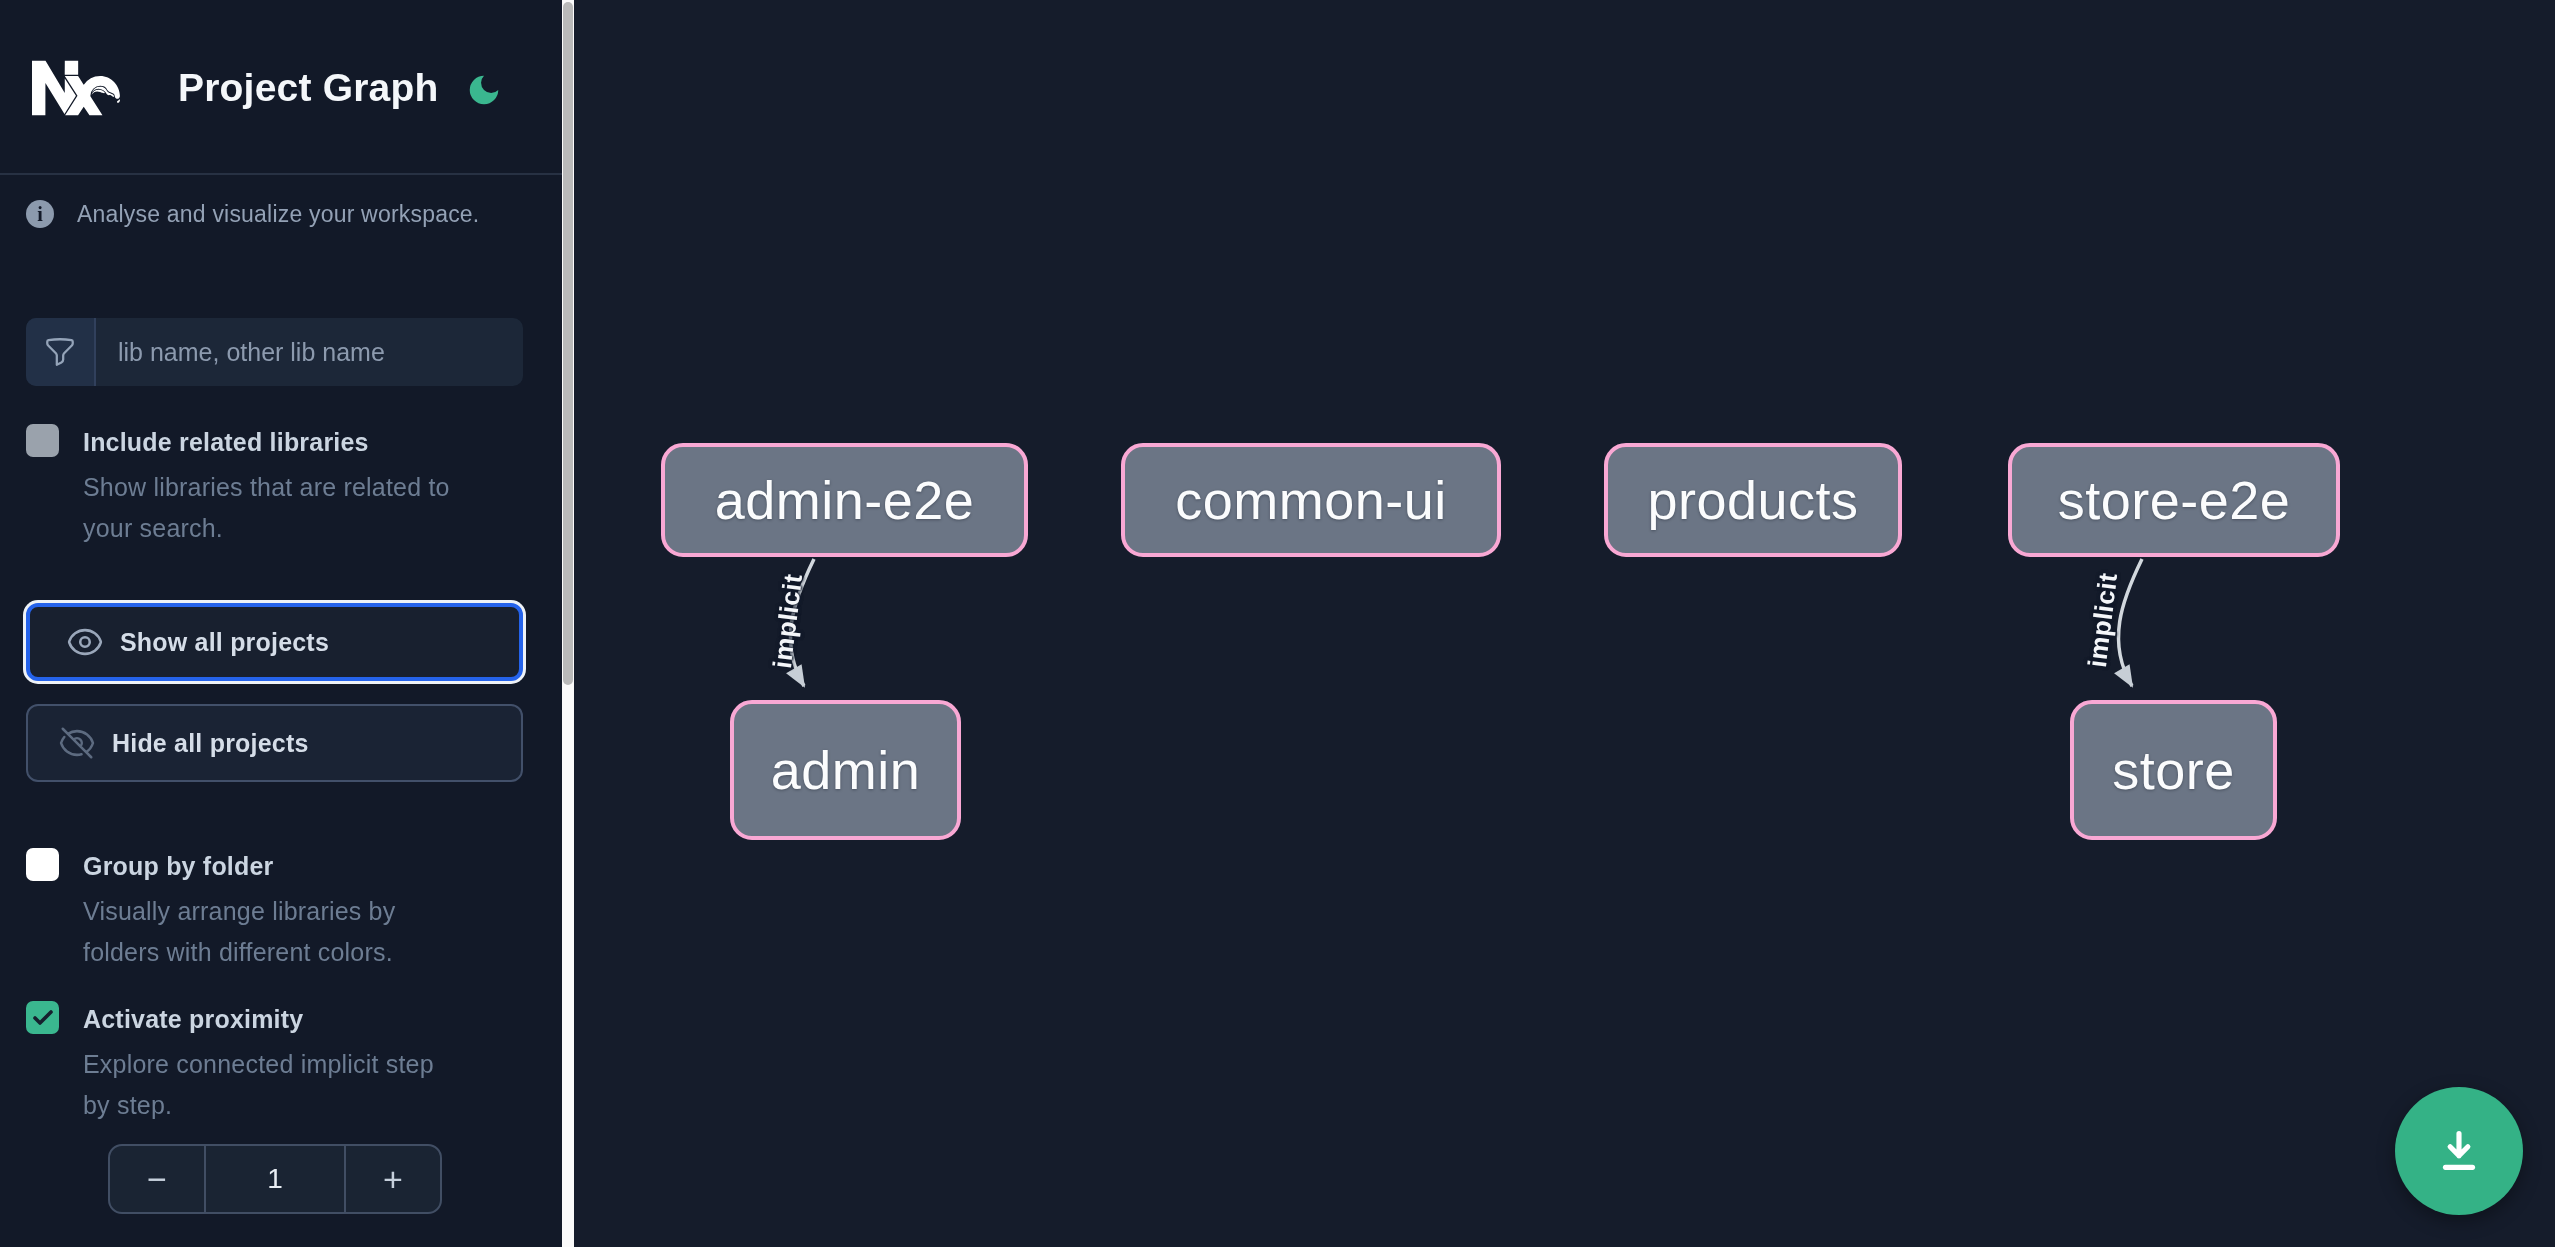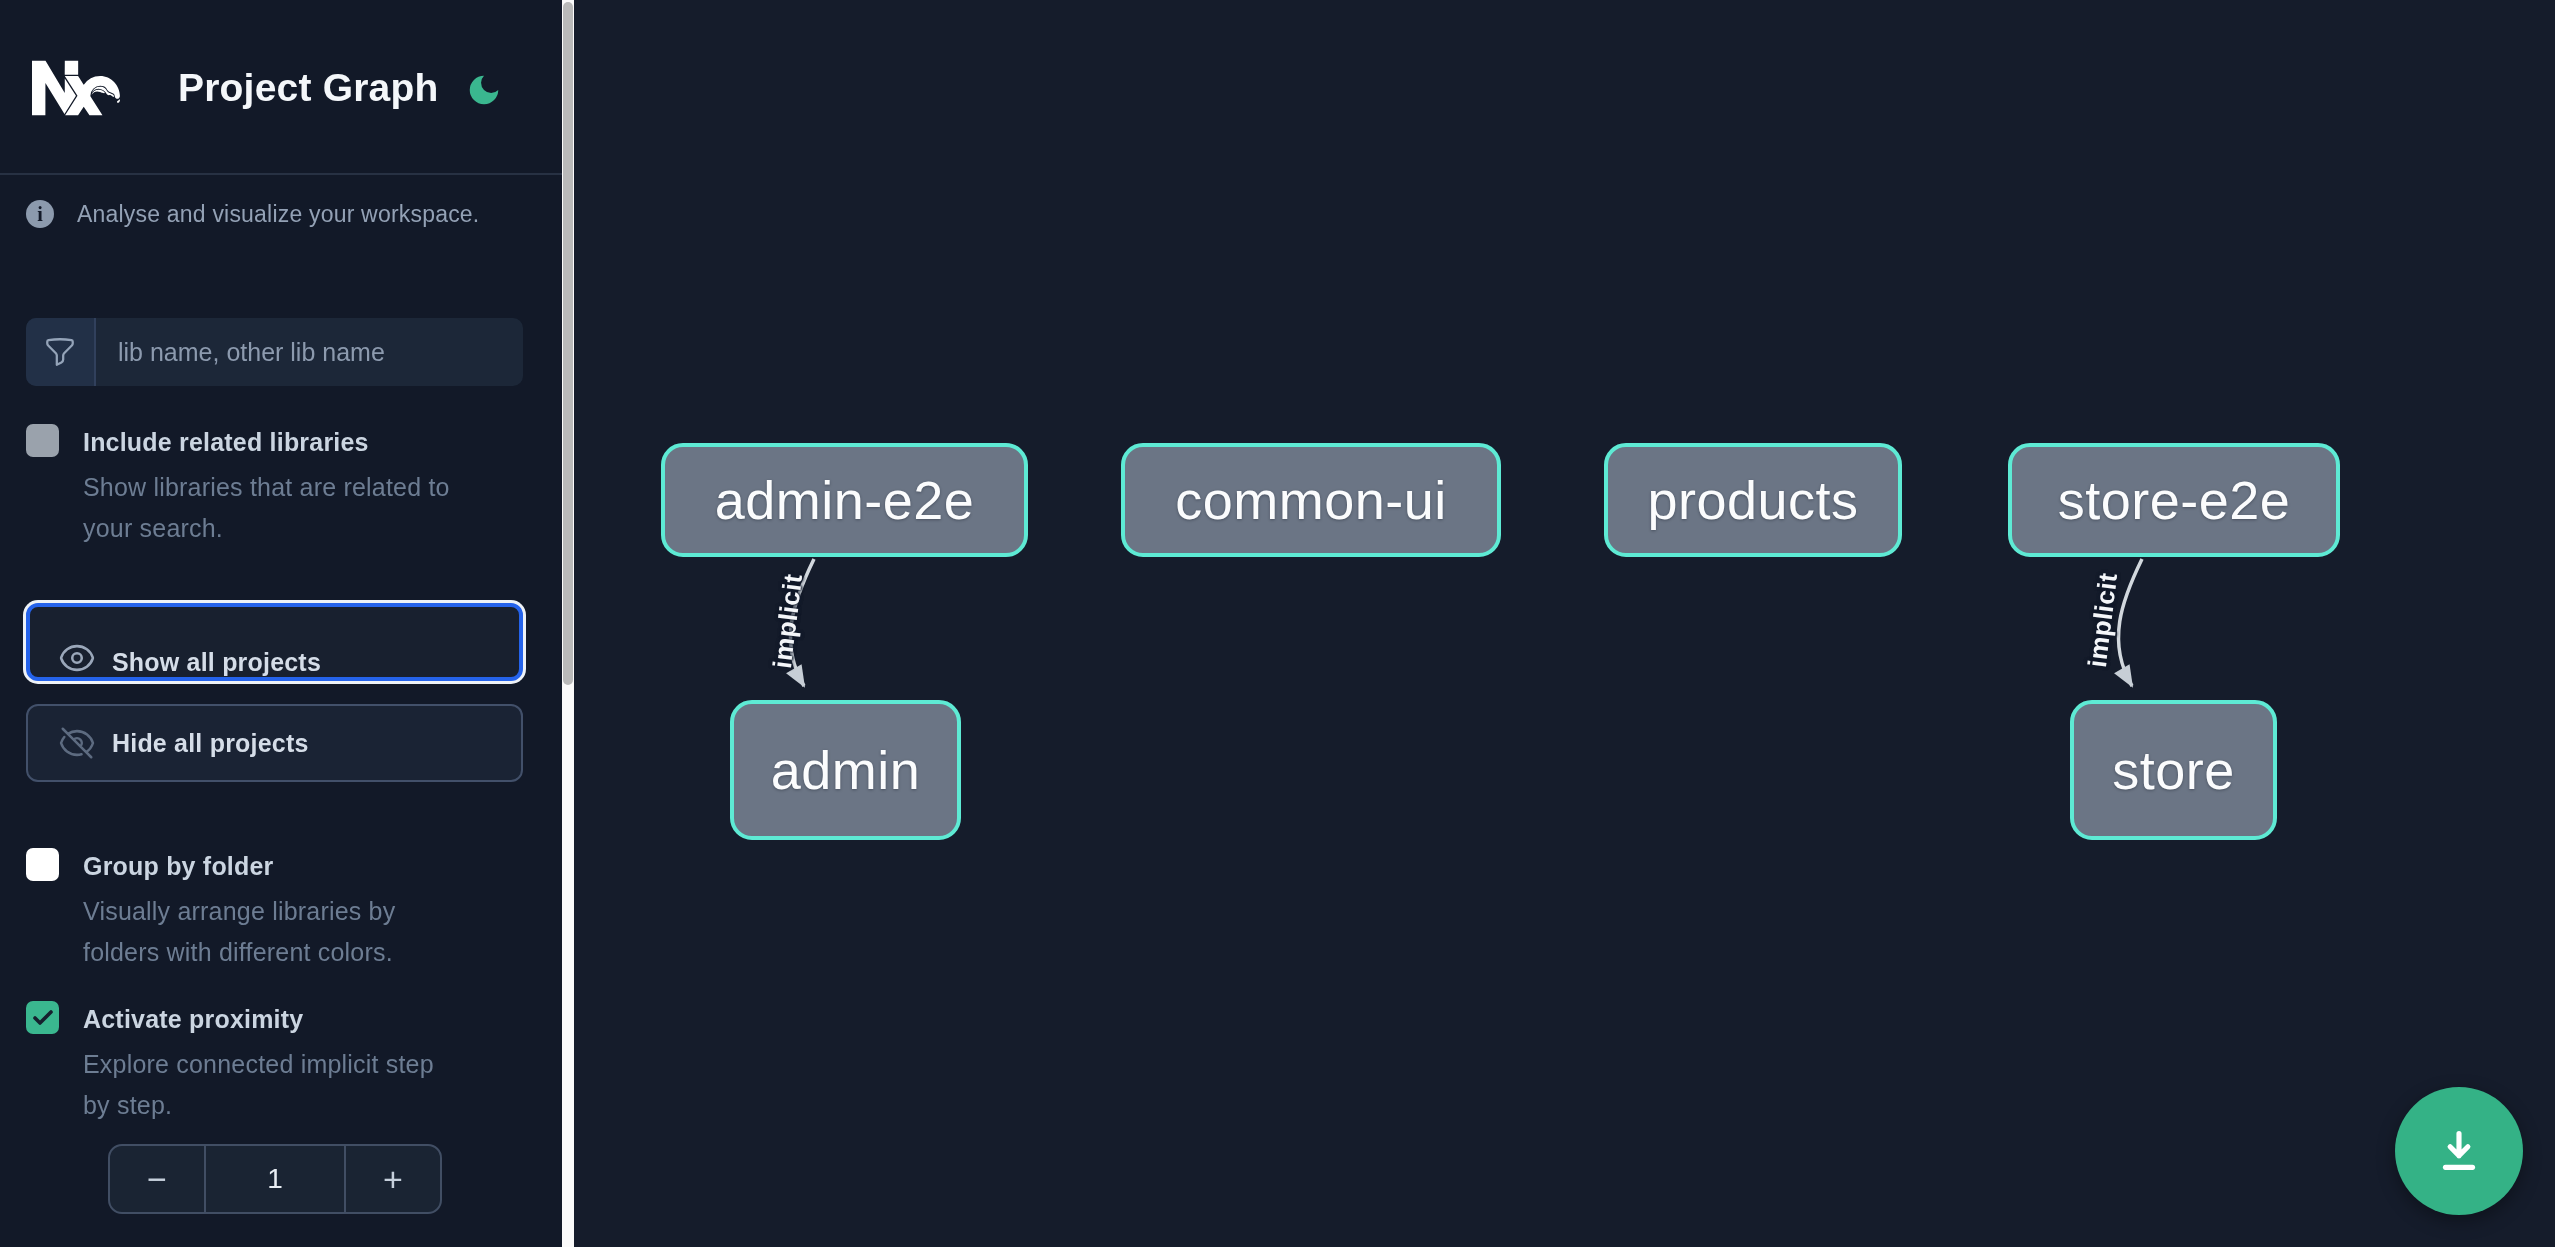--- a/index.html
+++ b/index.html
@@ -70,22 +70,21 @@
 
   .sbtn{
     position:absolute;left:26px;width:497px;height:78px;box-sizing:border-box;
     background:#1a2334;border:2px solid #42506a;border-radius:12px;
     display:flex;align-items:center;padding:0 0 0 30px;gap:16px;cursor:pointer;
     font-family:inherit;
   }
   .sbtn-focused{
     background:#18202f;border:4px solid #2563eb;
     box-shadow:0 0 0 3px #eef2f7;
-    padding-left:28px;
-    align-items:flex-end;
+    padding-left:36px;
   }
   .blabel{font-size:25px;font-weight:700;color:#d5dde8;letter-spacing:.2px;}
 
   .stepper{
     position:absolute;left:108px;top:1144px;width:334px;height:70px;box-sizing:border-box;
     background:#1a2433;border:2px solid #414e64;border-radius:14px;
     display:flex;overflow:hidden;
   }
   .step-seg{
     display:flex;align-items:center;justify-content:center;cursor:pointer;
@@ -103,21 +102,21 @@
   .canvas{position:absolute;left:574px;top:0;width:1981px;height:1247px;background:#151c2b;}
   .edges{position:absolute;left:0;top:0;pointer-events:none;}
   .edge{stroke:#d2d8de;stroke-width:3.5;fill:none;pointer-events:stroke;}
   .edge-label{
     position:absolute;transform:translate(-50%,-50%) rotate(-83deg);
     font-size:26px;font-weight:700;color:#f4f6f9;white-space:nowrap;letter-spacing:.5px;
     text-shadow:0 0 4px #10192a,0 0 4px #10192a,0 1px 3px #10192a;
   }
   .node{
     position:absolute;height:114px;box-sizing:border-box;
-    background:#6b7585;border:4px solid #5eead4;border-radius:22px;
+    background:#6b7585;border:4px solid #f9a8d4;border-radius:22px;
     display:flex;align-items:center;justify-content:center;cursor:pointer;
   }
   .node span{
     font-size:54px;color:#fbfcfd;letter-spacing:.5px;
     text-shadow:0 1px 3px rgba(10,15,25,.35);
   }
   .node-sm{height:140px;}
 
   .fab{
     position:absolute;left:1821px;top:1087px;width:128px;height:128px;border-radius:50%;

